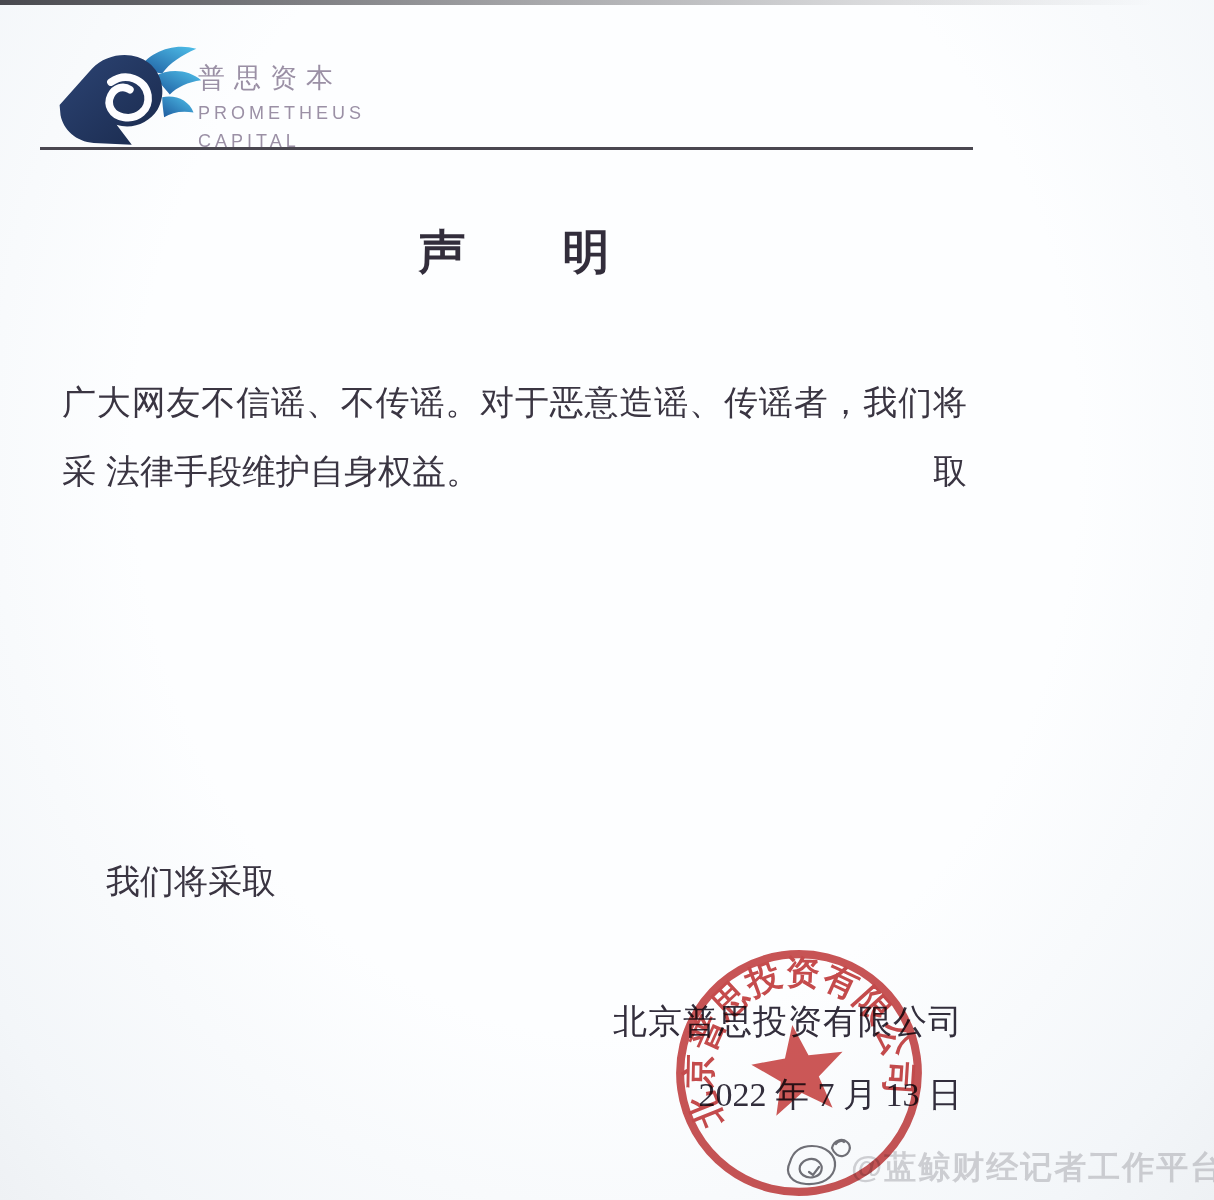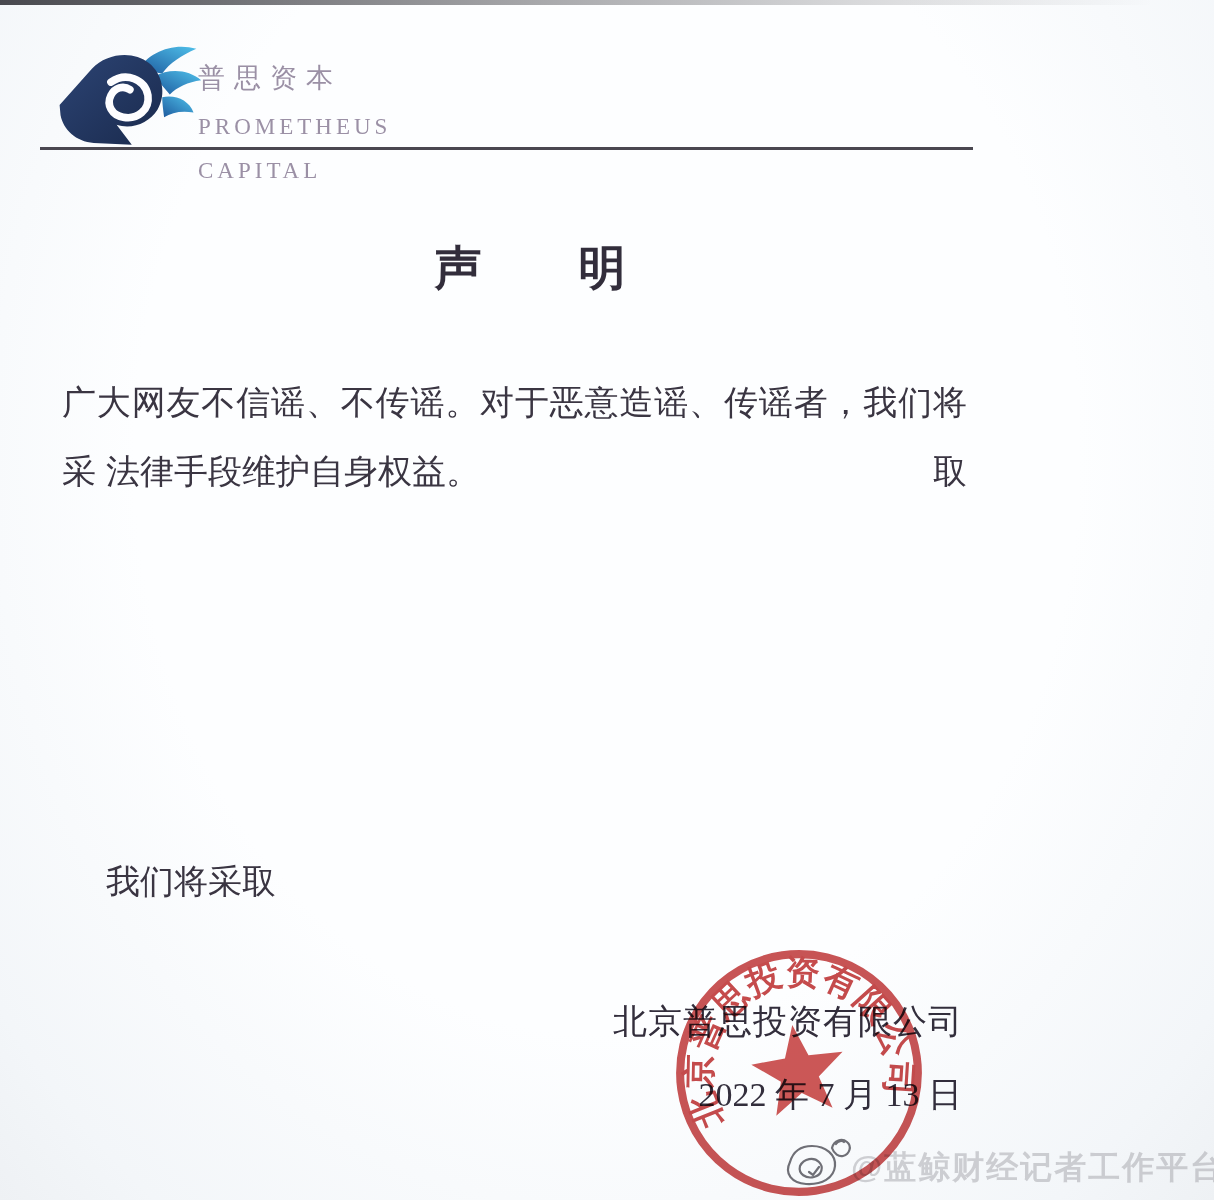--- a/index.html
+++ b/index.html
@@ -13,25 +13,25 @@
     position:absolute; top:0; left:0; width:100%; height:5px;
     background:linear-gradient(90deg, rgba(42,42,48,.85), rgba(42,42,48,.40) 45%, rgba(42,42,48,.18) 70%, rgba(240,242,244,0) 95%);
   }
   .logo-mark { position:absolute; left:52px; top:44px; }
   .logo-text {
     position:absolute; left:198px; top:60px;
     font-family:"Liberation Sans","DejaVu Sans",sans-serif;
     color:#8a7d96; opacity:.85;
   }
   .logo-cn { font-size:27px; letter-spacing:9px; }
-  .logo-en { font-size:23px; letter-spacing:4px; margin-top:18px;font-family:Liberation Serif, serif; }
+  .logo-en { font-size:18px; letter-spacing:4px; margin-top:7px; }
   .rule { position:absolute; left:40px; top:147px; width:933px; height:3px; background:#4a4750; }
 
   .title {
-    position:absolute; left:62px; top:221px; width:905px; margin:16px;
+    position:absolute; left:62px; top:221px; width:905px; margin:0;
     text-align:center; font-size:47px; font-weight:700; color:#322d3b; letter-spacing:1px;
   }
 
   .bodytext { position:absolute; left:62px; top:368px; width:905px; font-size:34px; color:#3a3542; }
   .bline { height:69px; line-height:69px; text-align:justify; text-align-last:justify; }
   .bline.first { text-indent:47px; }
   .bline.last { text-align:left; text-align-last:auto;margin-left:44px; }
 
   .closing { position:absolute; left:106px; top:859px; font-size:34px; color:#3a3542; }
 

